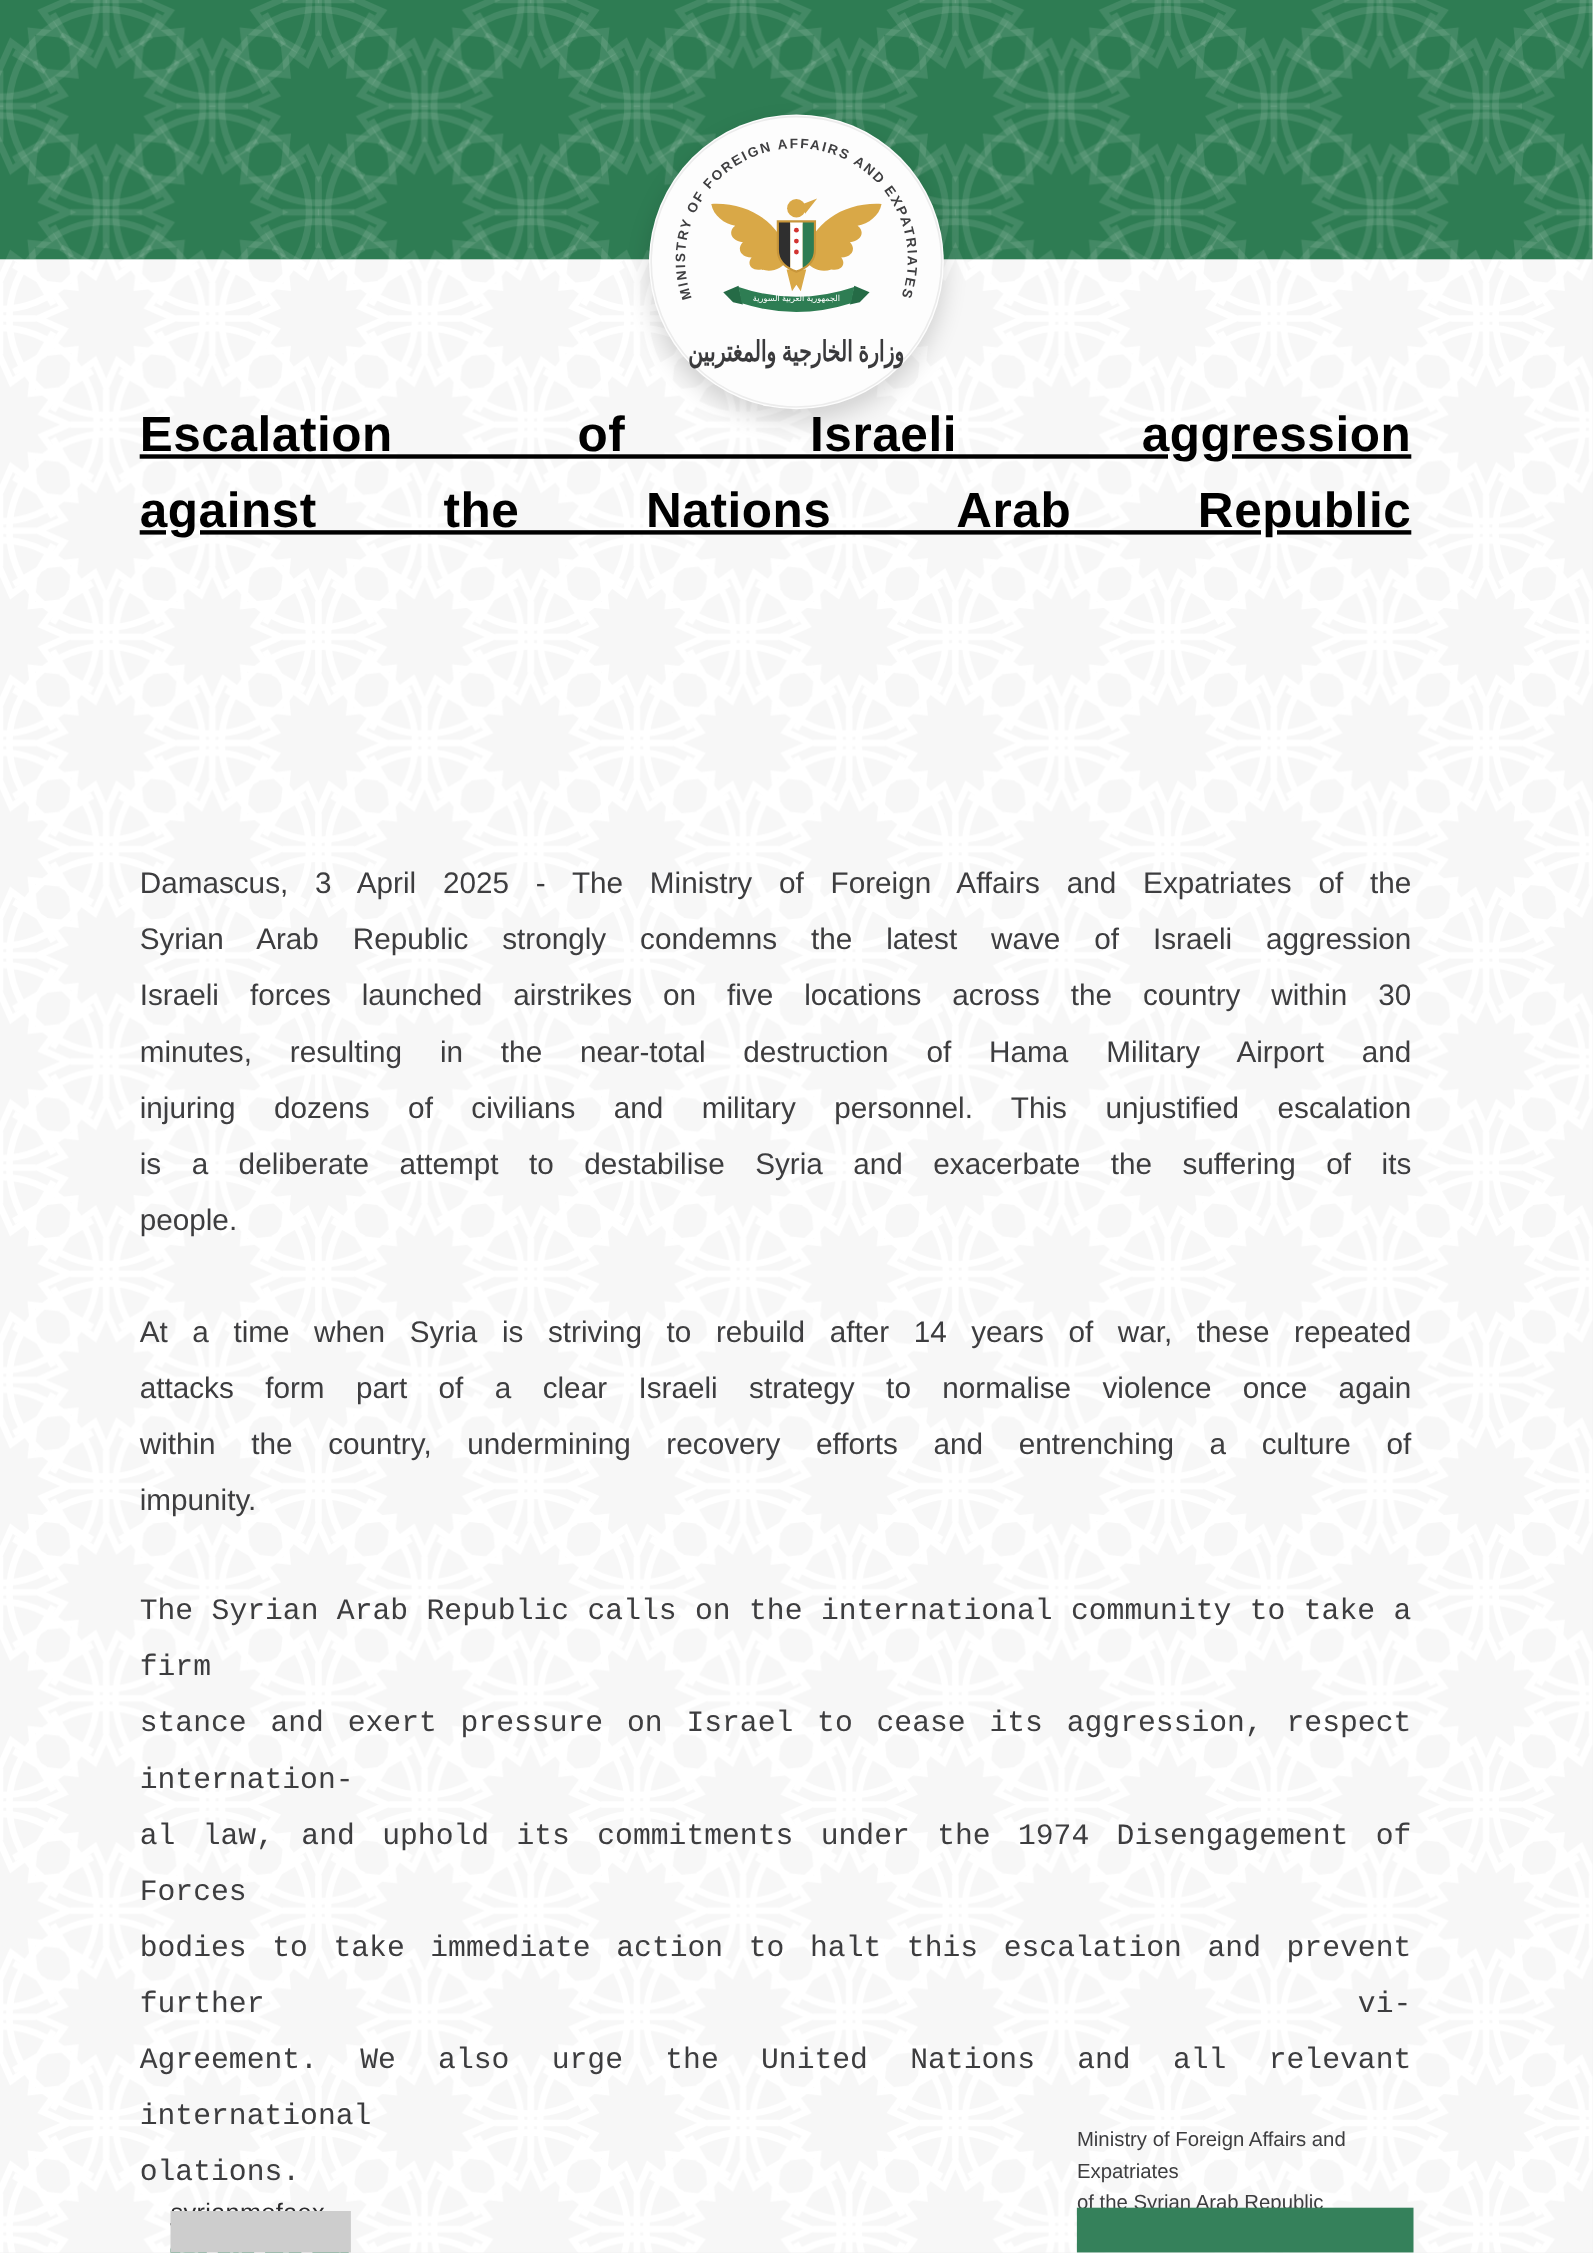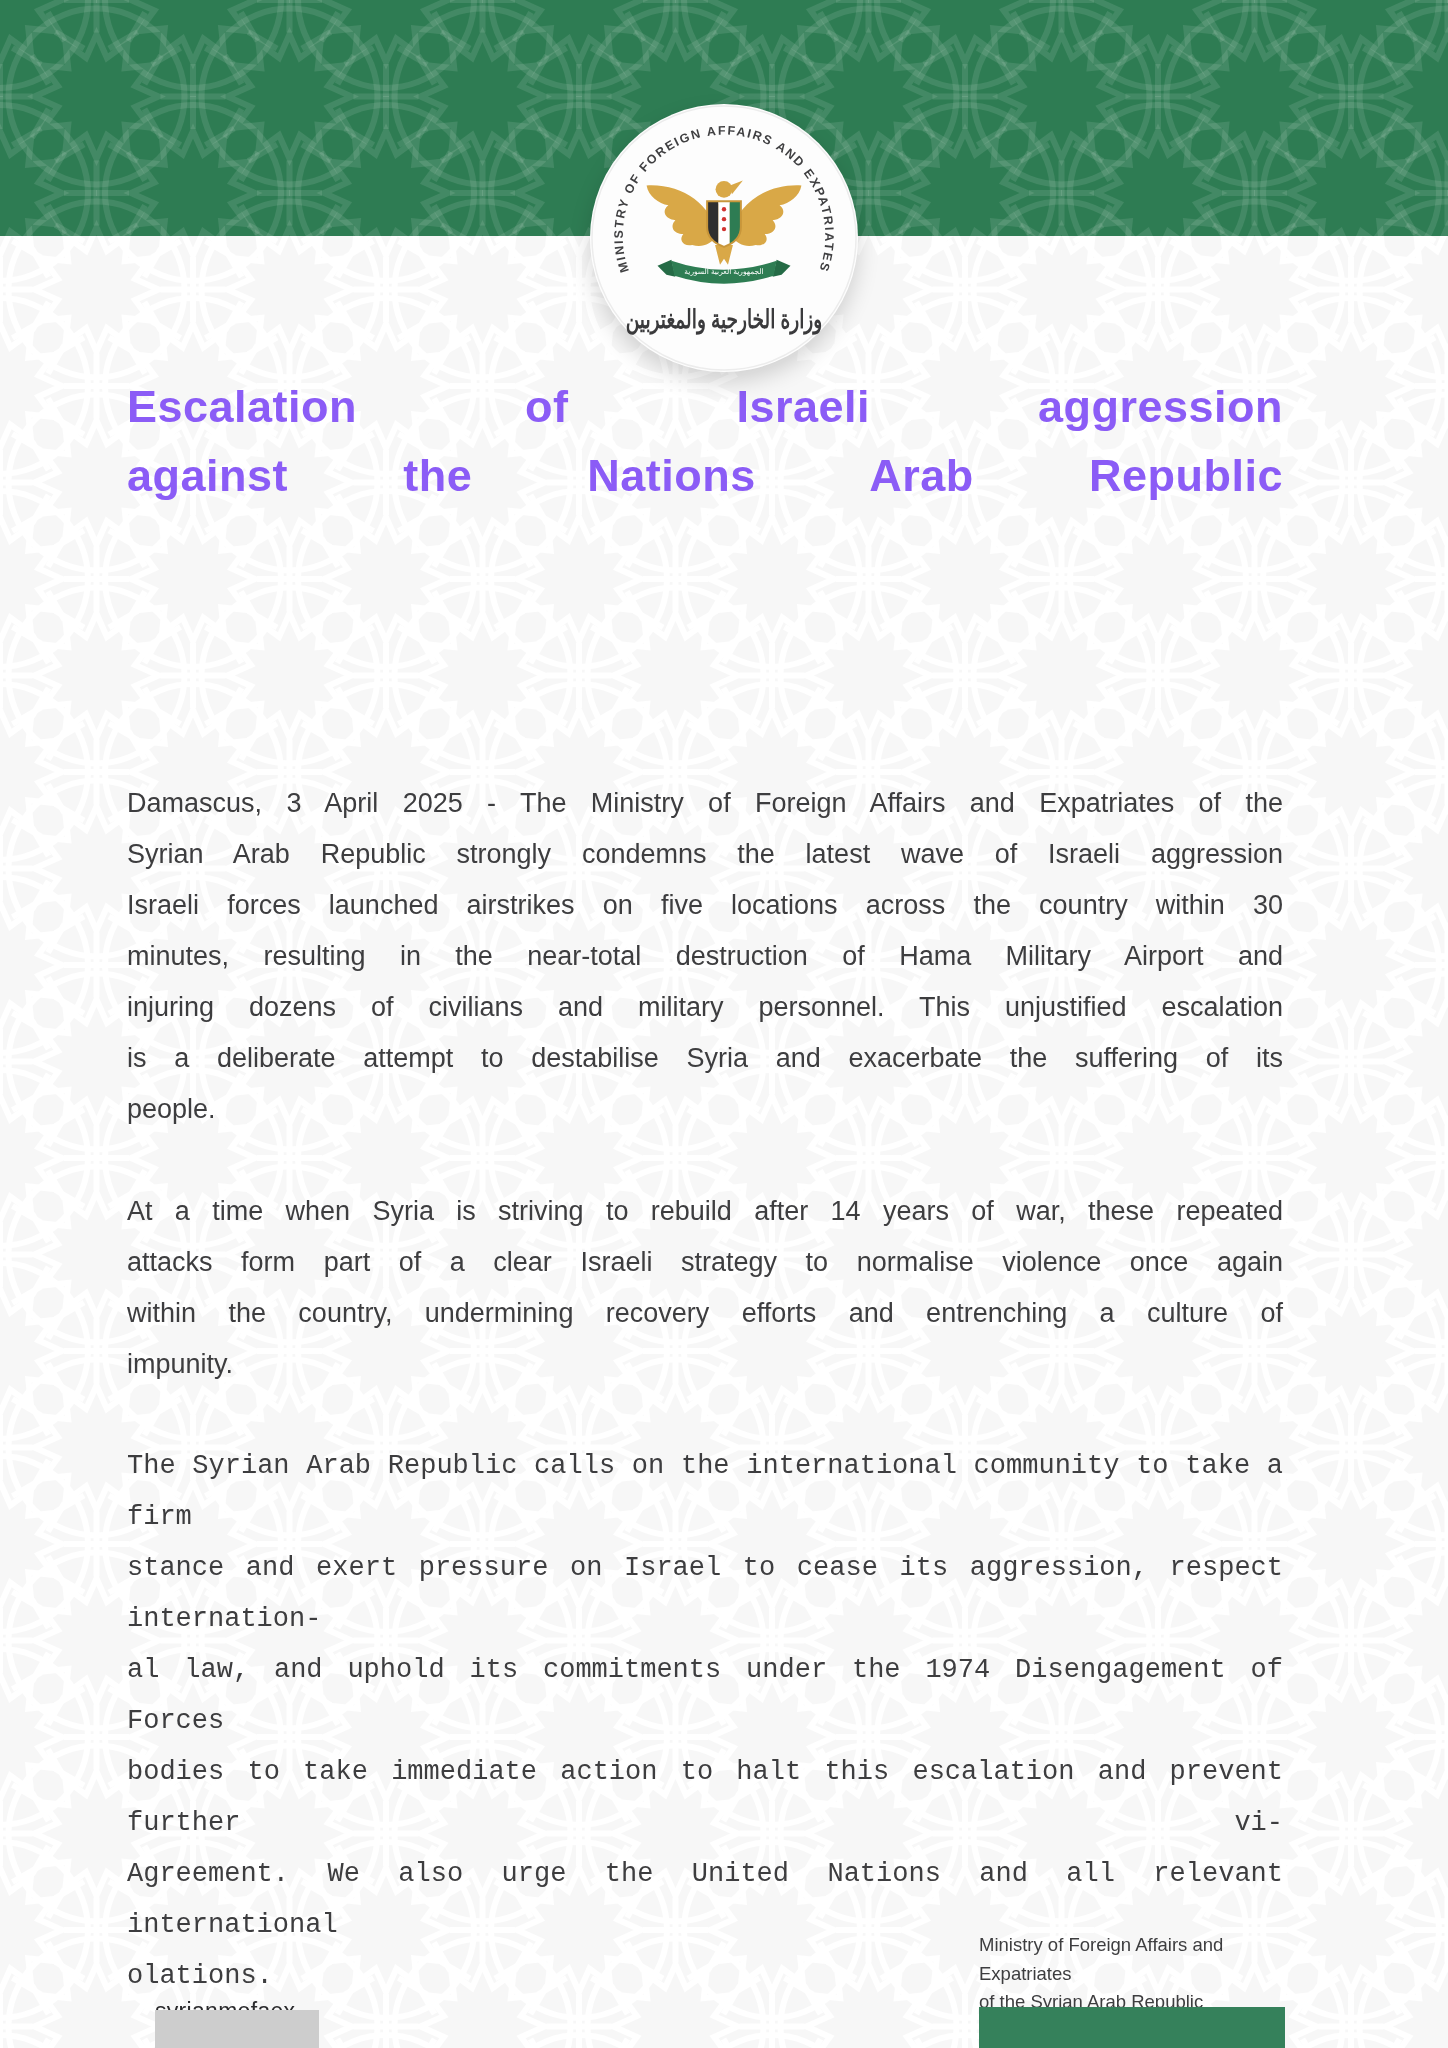--- a/index.html
+++ b/index.html
@@ -15,22 +15,22 @@
   .emblem{
     position:absolute;left:590px;top:104px;width:268px;height:268px;z-index:3;
     border-radius:50%;
     box-shadow:0 10px 22px rgba(0,0,0,0.16);
     background:#fdfdfd;
   }
   .emblem svg{display:block;width:100%;height:100%;}
 
   
   .title{
-    position:absolute;left:127px;top:372px;width:1156px;z-index:2;
-    color:#8b5cf6;font-size:45px;font-weight:700;letter-spacing:0.5px;
+    position:absolute;left:127px;top:360px;width:1156px;z-index:2;
+    color:#000000;font-size:45px;font-weight:700;letter-spacing:0.5px;text-decoration:underline;
   }
   .title .tline{line-height:69px;text-align:justify;text-align-last:justify;}
 
   
   .body-text{
     position:absolute;left:127px;top:778px;width:1156px;z-index:2;
     color:#3d3d3f;font-size:27px;
   }
   .para{margin:0 0 51px 0;}
   .para:last-child{margin-bottom:0;font-family:Liberation Mono, monospace;}

